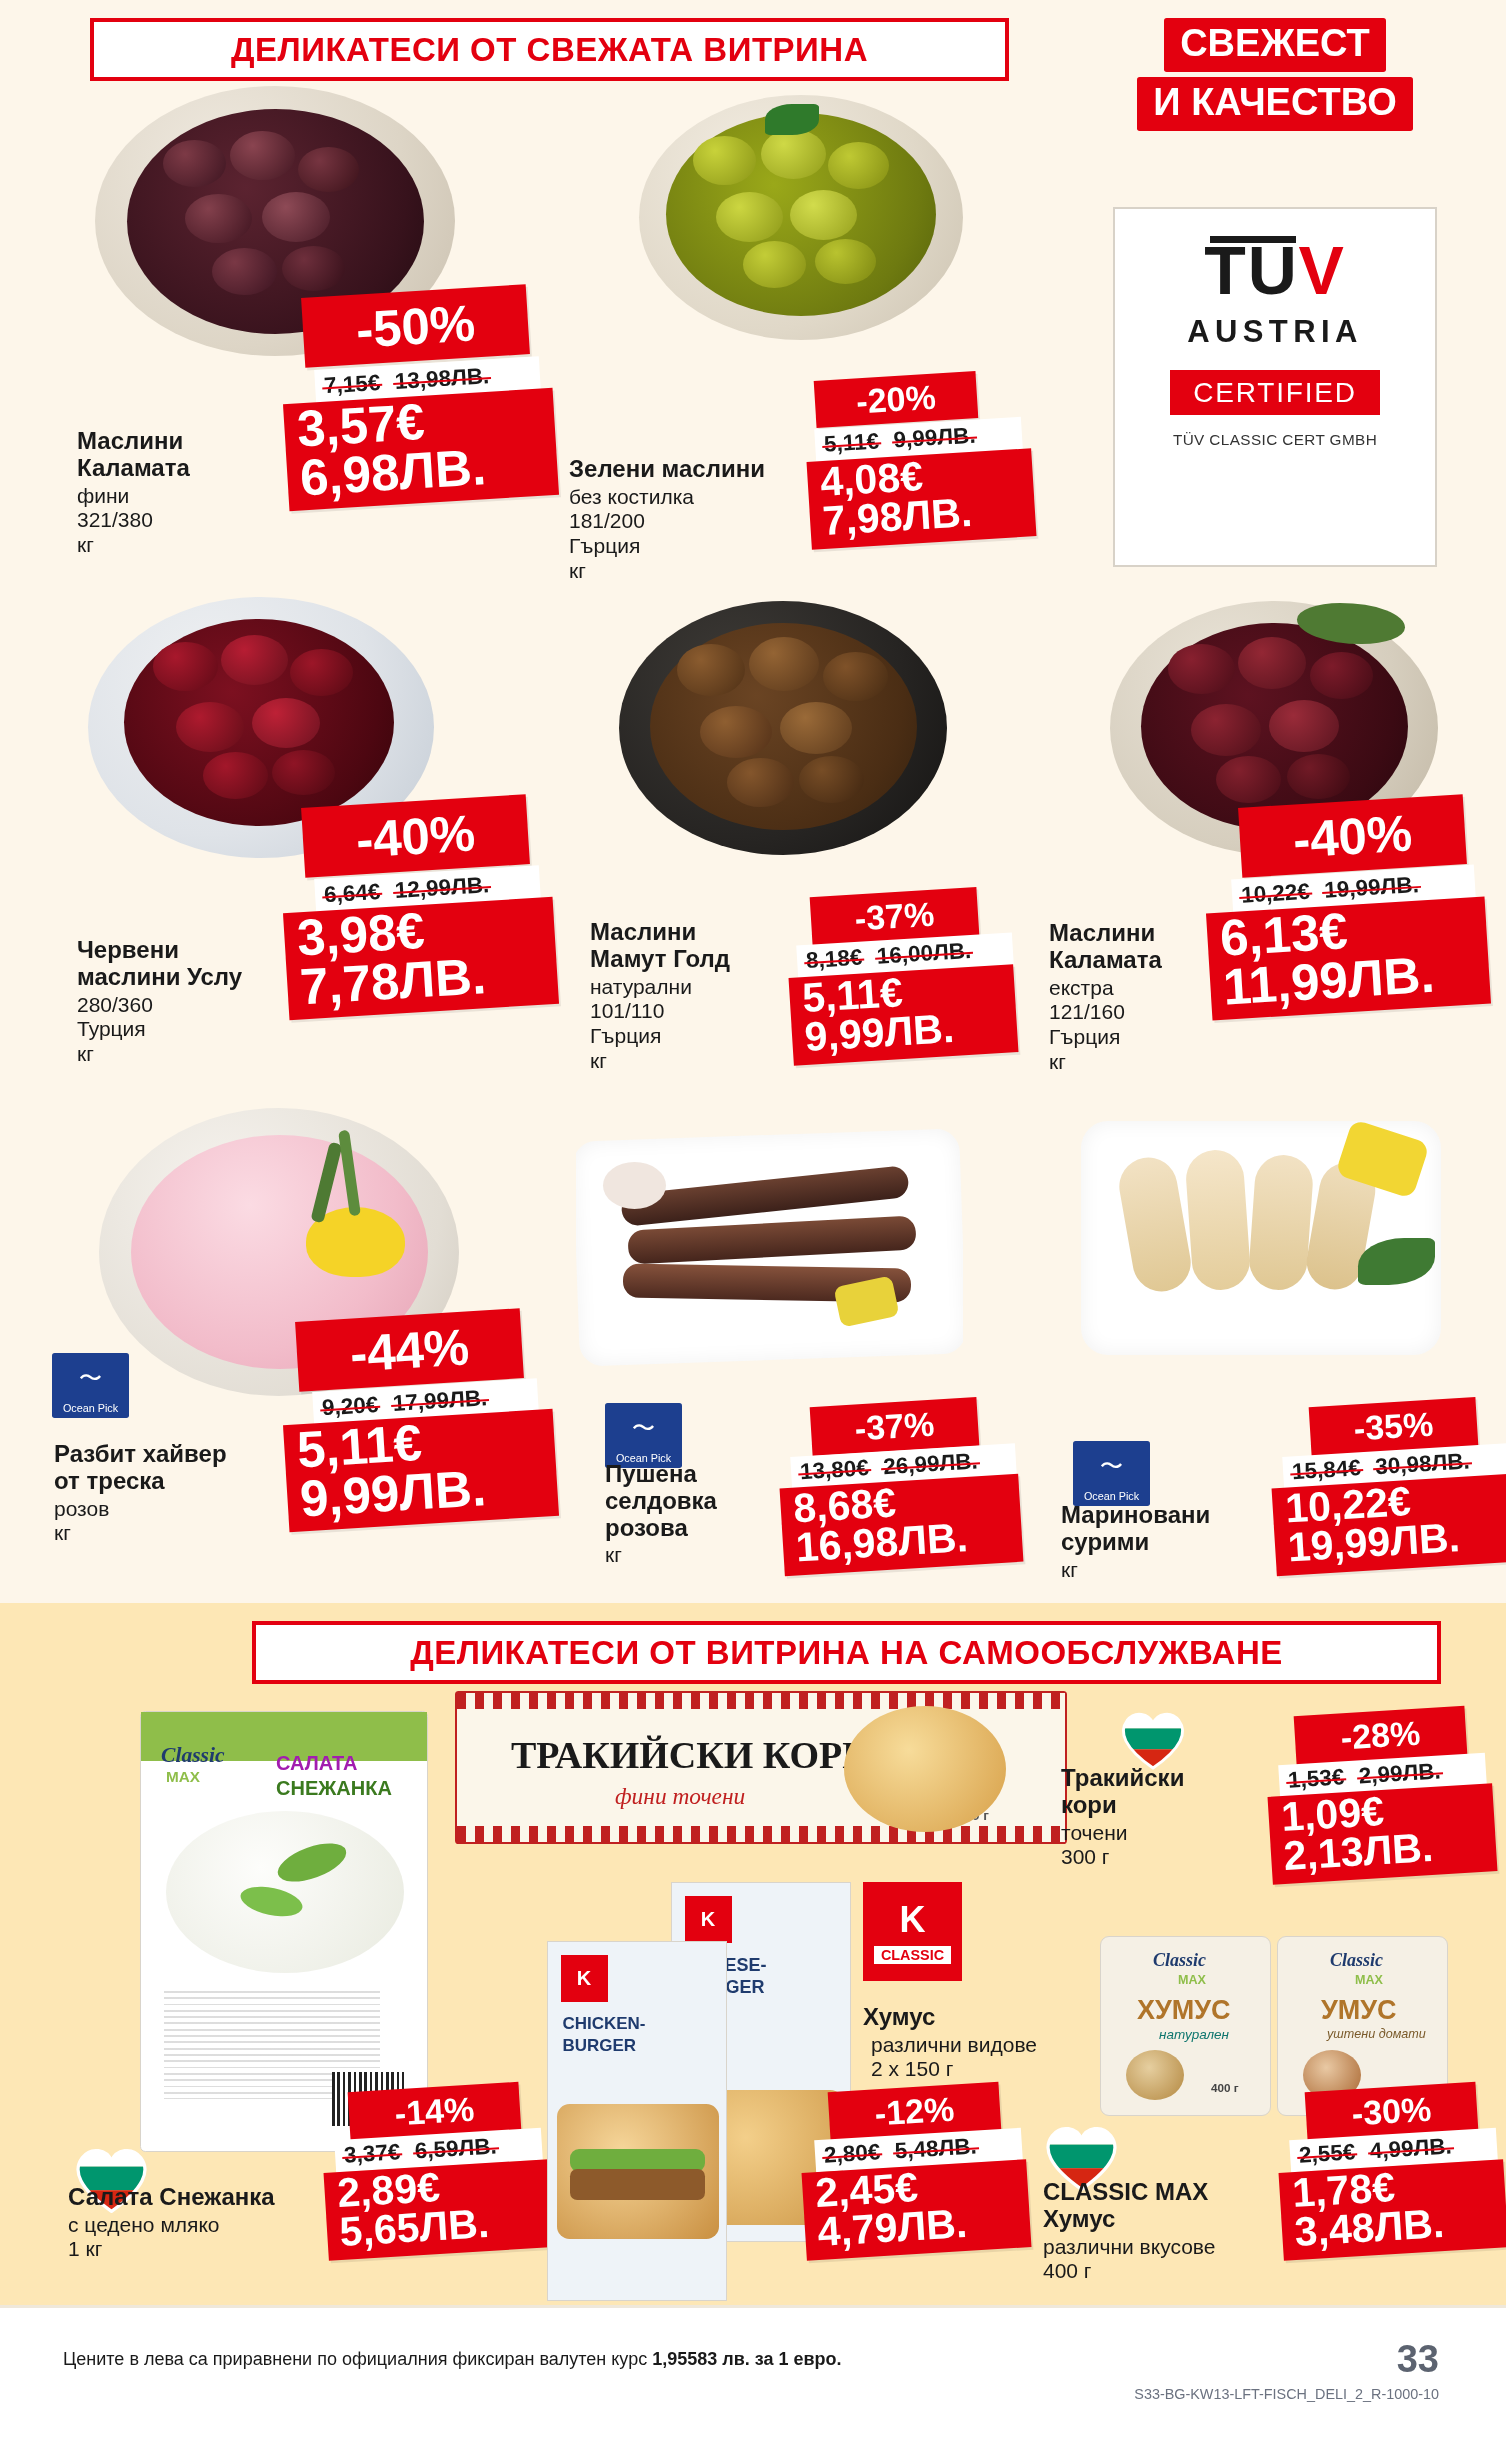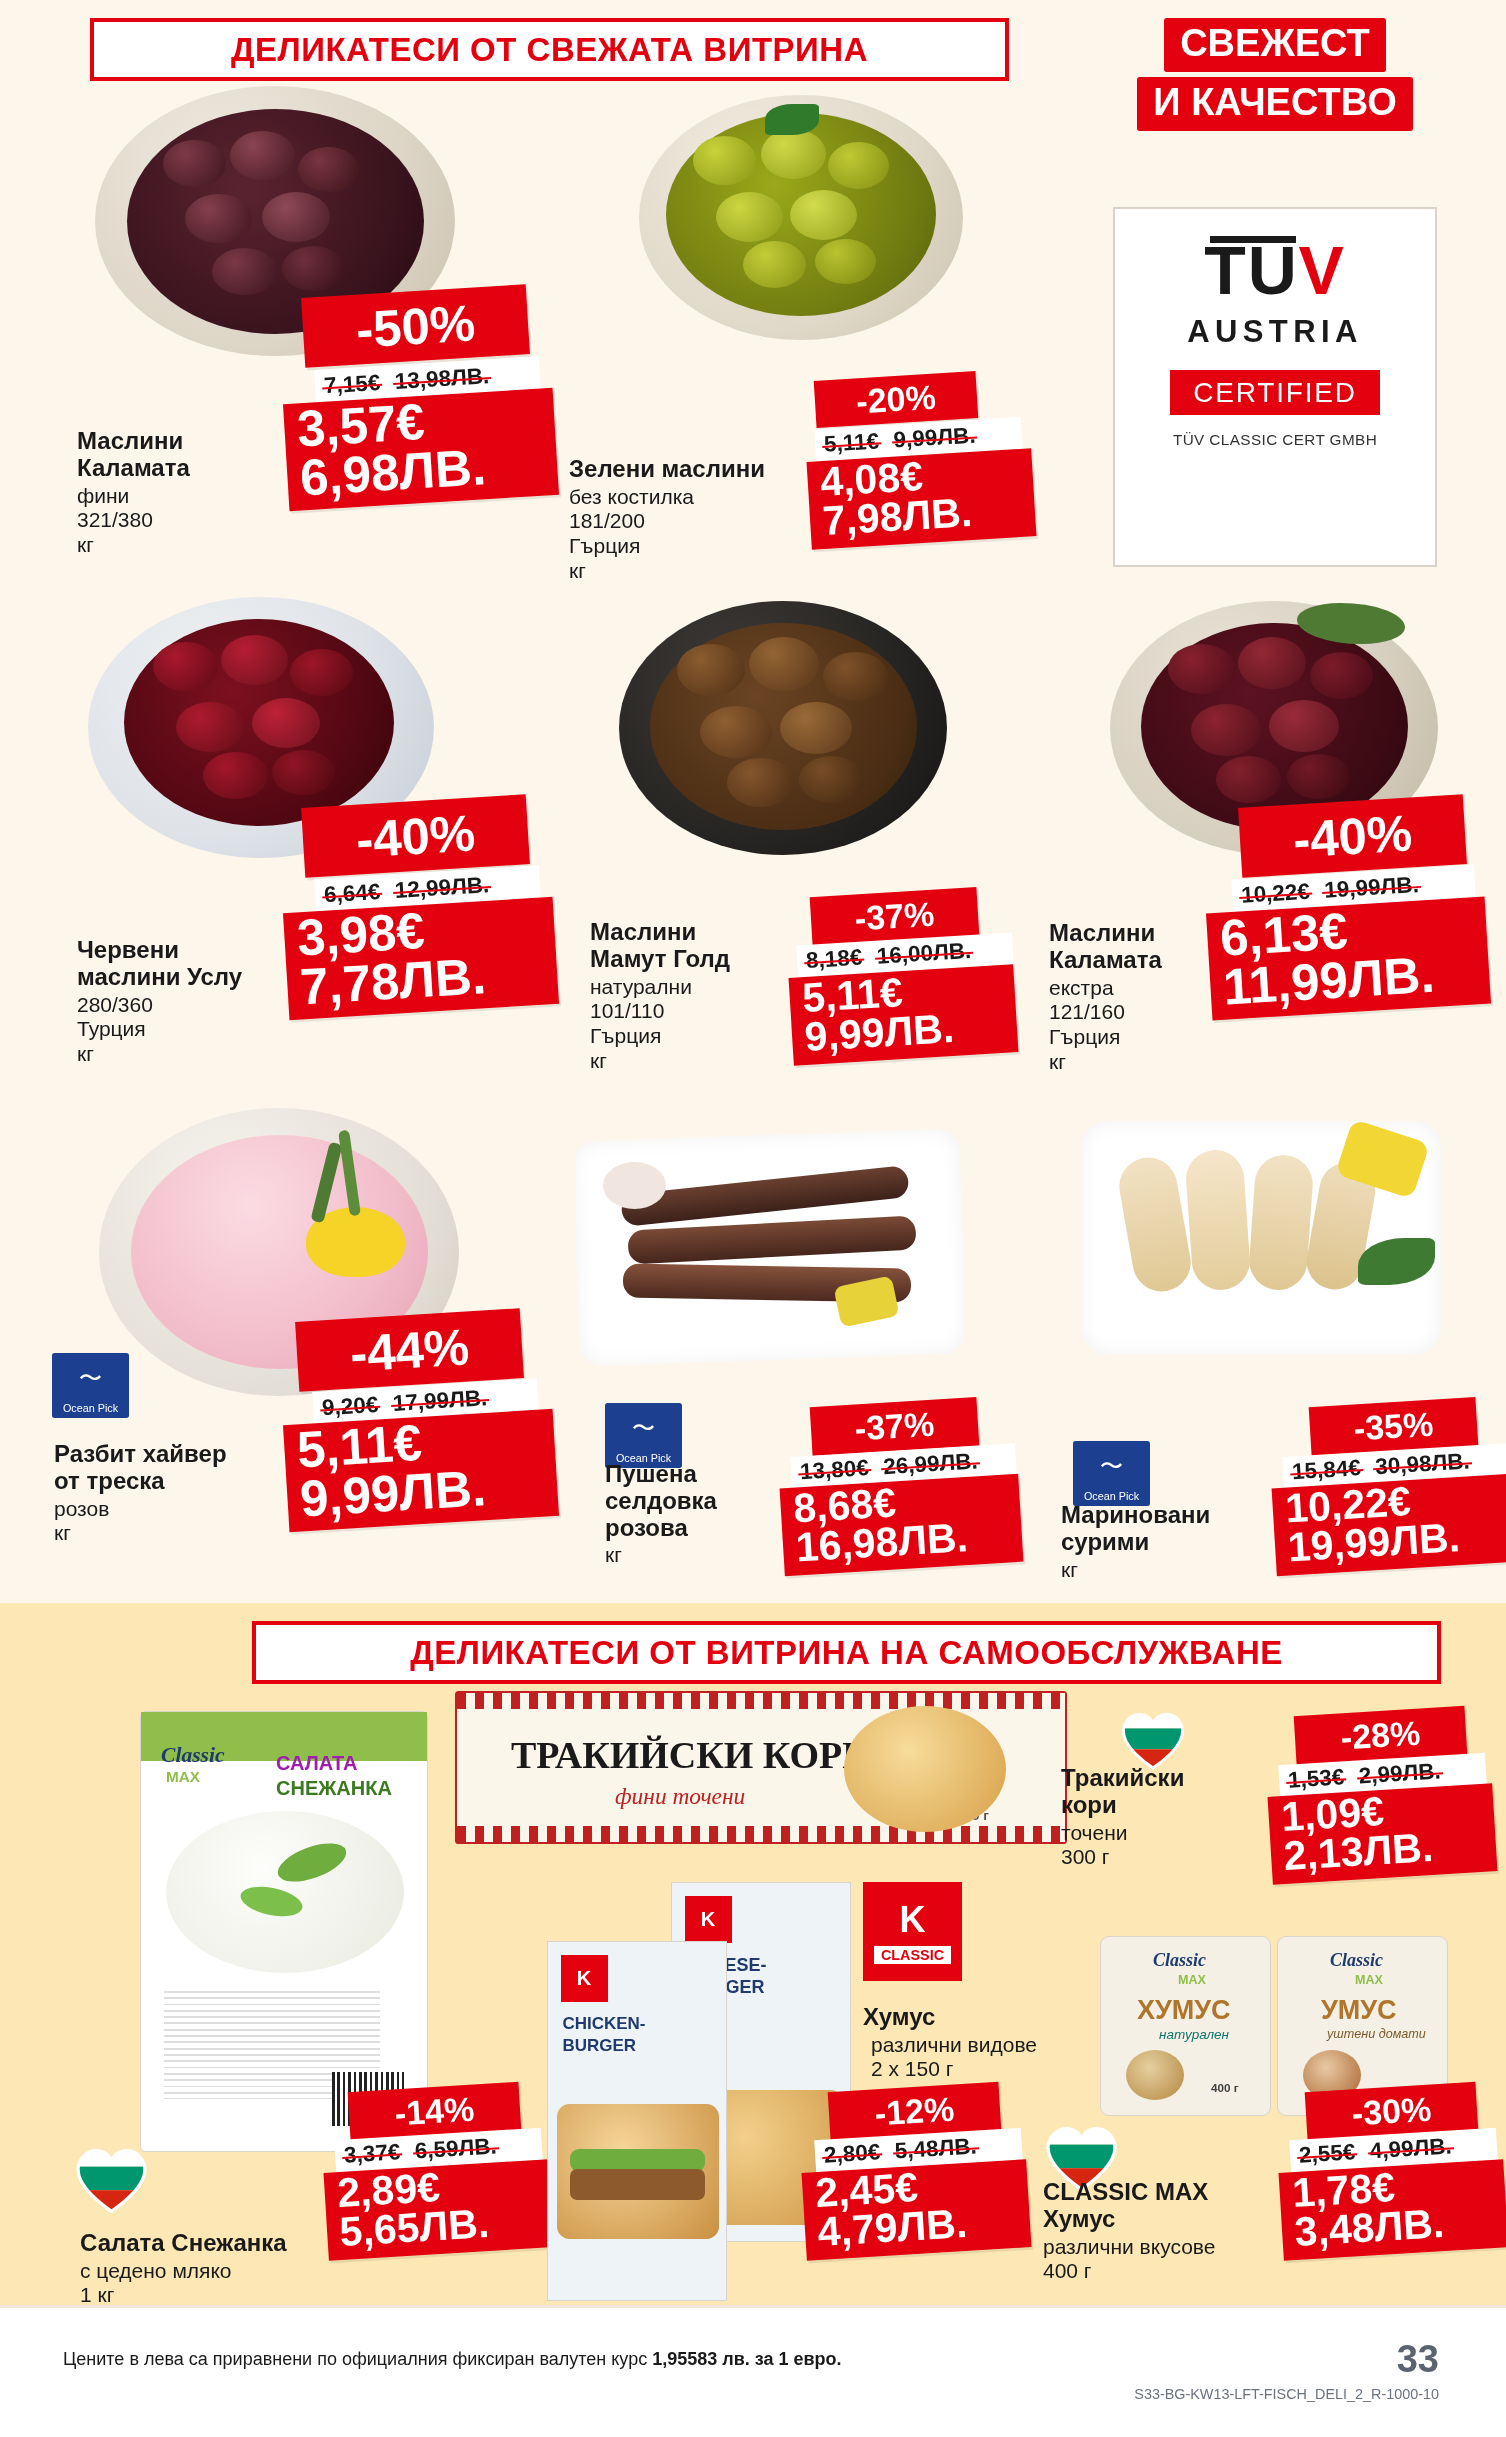--- a/index.html
+++ b/index.html
@@ -469,21 +469,21 @@
     <div class="disc" style="left:349px; top:2087px; width:171px; height:49px; font-size:34px;">-14%</div>
     <div class="oldrow" style="left:335px; top:2134px; width:207px; height:32px;">
       <span class="old">3,37€</span>
       <span class="old">6,59ЛВ.</span>
     </div>
     <div class="newprice" style="left:326px; top:2166px; width:225px;">
       <span class="eur" style="font-size:41px;">2,89€</span>
       <span class="bgn" style="font-size:41px;">5,65ЛВ.</span>
     </div>
   </div>
-  <div class="pname" style="left:80px; top:2184px; width:243px;margin-top:46px;">
+  <div class="pname" style="left:68px; top:2184px; width:243px;">
     <div class="t1" style="white-space:pre-line;">Салата Снежанка</div>
     <div class="t2" style="white-space:pre-line;">с цедено мляко
 1 кг</div>
   </div>
 
   <div class="pack" style="left:455px; top:1691px; width:612px; height:153px; border:2.7px solid #c02020; border-radius:3.6px; background:#fbf6ea;">
     <div style="position:absolute;left:0;top:0;width:100%;height:16px;background:repeating-linear-gradient(90deg,#c02020 0 9px,#fbf6ea 9px 18px);"></div>
     <div style="position:absolute;left:0;bottom:0;width:100%;height:16px;background:repeating-linear-gradient(90deg,#c02020 0 9px,#fbf6ea 9px 18px);"></div>
     <div class="pack-label" style="left:54px; top:40px; font-size:38px; color:#1a1a1a; font-family:'Liberation Serif',serif;">ТРАКИЙСКИ КОРИ</div>
     <div class="pack-label" style="left:158px; top:90px; font-size:23.4px; color:#c02020; font-style:italic; font-weight:normal; font-family:'Liberation Serif',serif;">фини точени</div>

